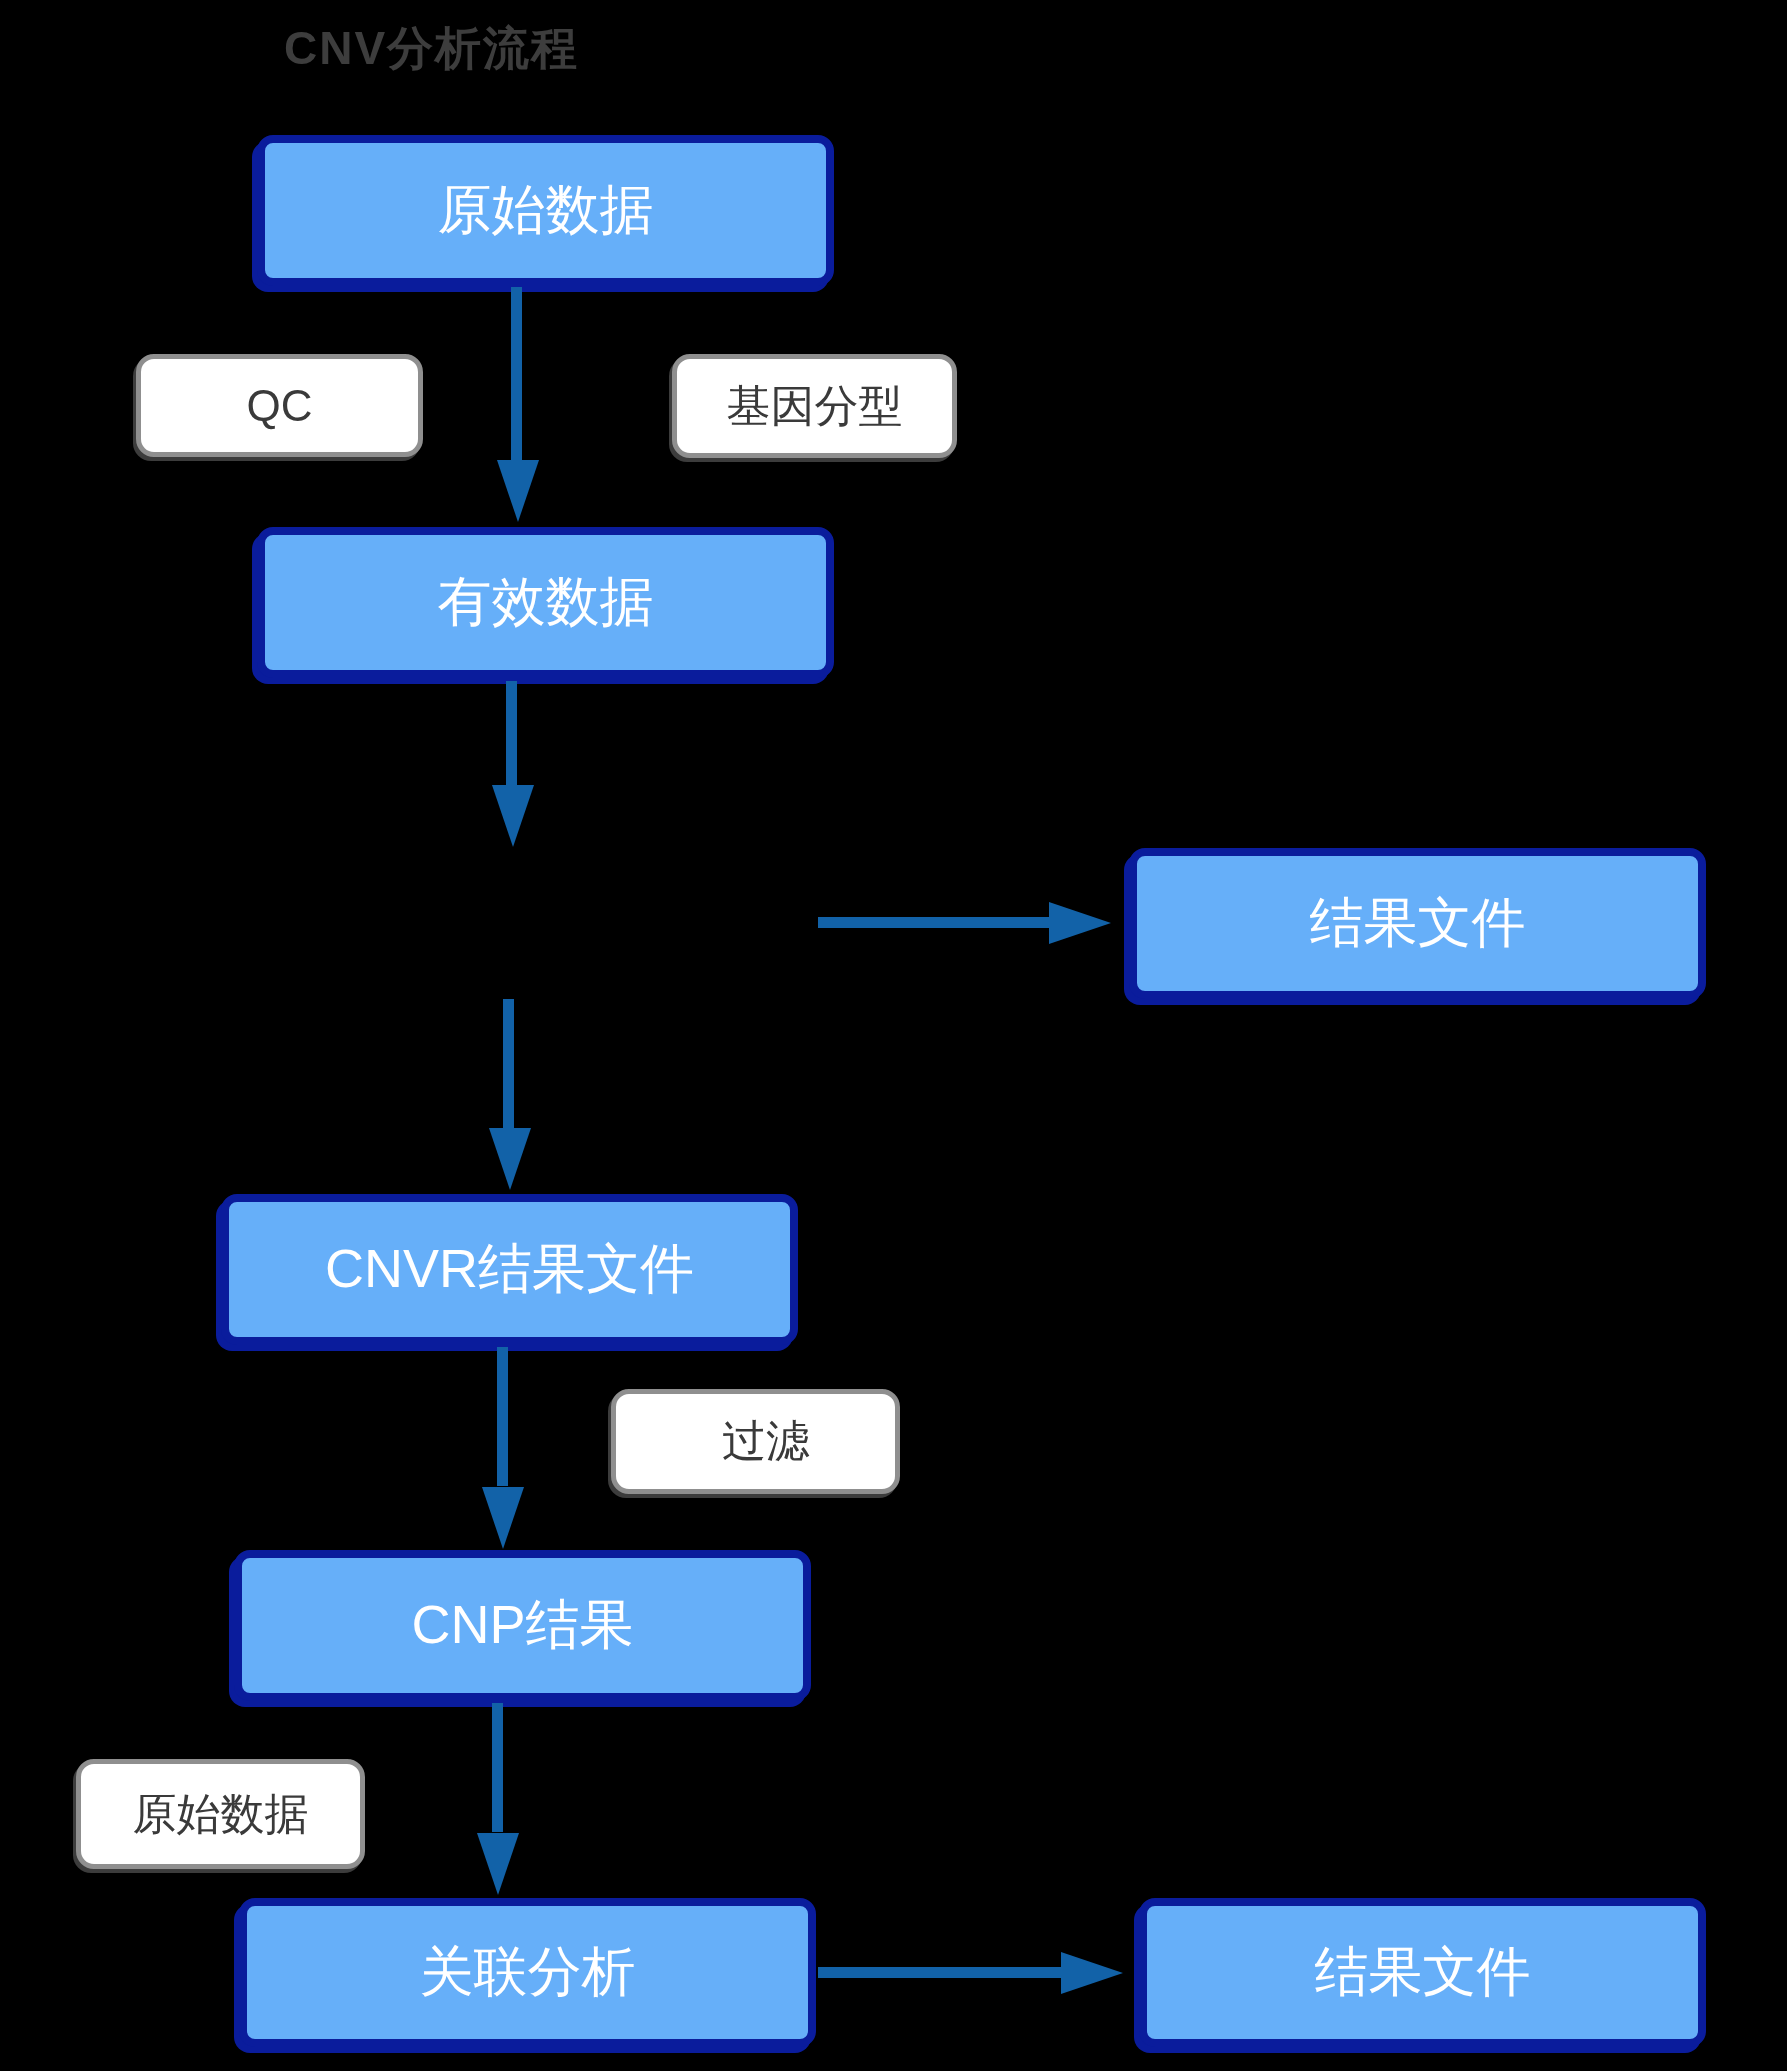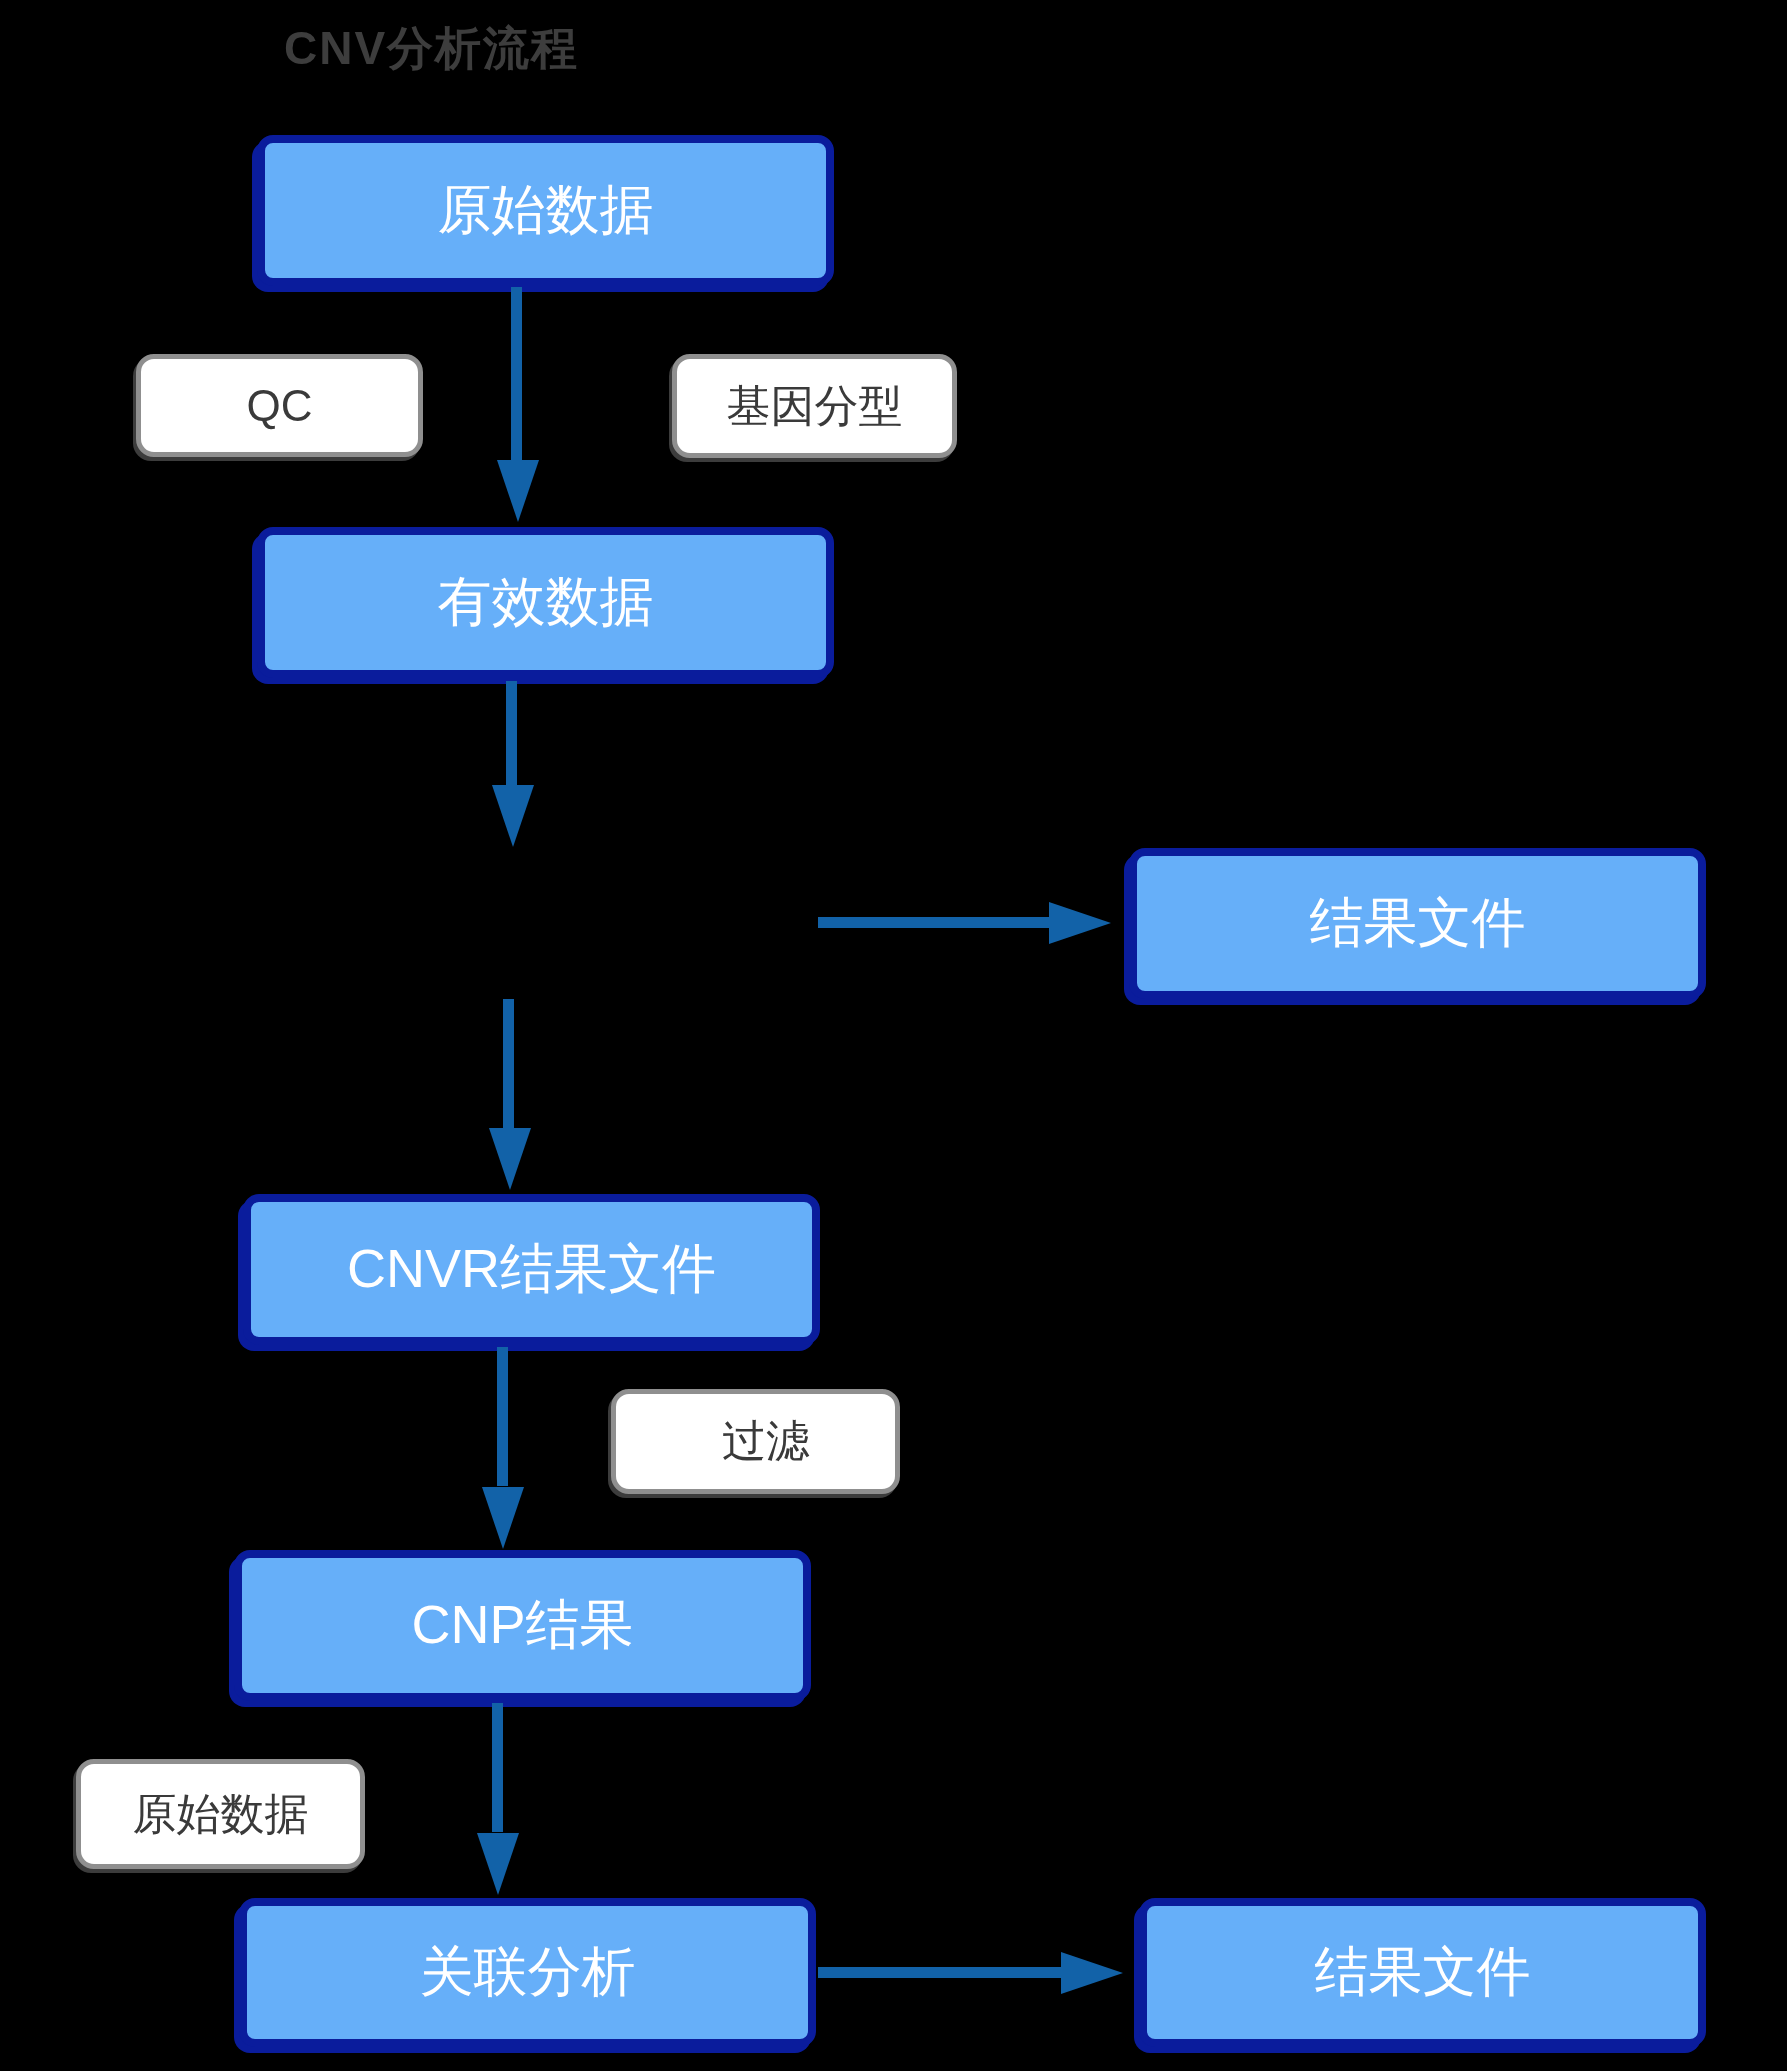--- a/index.html
+++ b/index.html
@@ -86,21 +86,21 @@
 
   <div class="title" style="left:284px; top:18px;">CNV分析流程</div>
 
   <div class="node" style="left:257px; top:135px; width:577px; height:151px;">原始数据</div>
 
   <div class="node" style="left:257px; top:527px; width:577px; height:151px;">有效数据</div>
 
 
   <div class="node" style="left:1129px; top:848px; width:577px; height:151px;">结果文件</div>
 
-  <div class="node" style="left:243px; top:1194px; width:577px; height:151px;">CNVR结果文件</div>
+  <div class="node" style="left:221px; top:1194px; width:577px; height:151px;">CNVR结果文件</div>
 
   <div class="node" style="left:234px; top:1550px; width:577px; height:151px;">CNP结果</div>
 
   <div class="node" style="left:239px; top:1898px; width:577px; height:149px;">关联分析</div>
 
   <div class="node" style="left:1139px; top:1898px; width:567px; height:149px;">结果文件</div>
 
   <div class="edge-label" style="left:136px; top:354px; width:287px; height:103px;">QC</div>
 
   <div class="edge-label" style="left:631px; top:354px; width:285px; height:104px;margin-left:41px;">基因分型</div>

